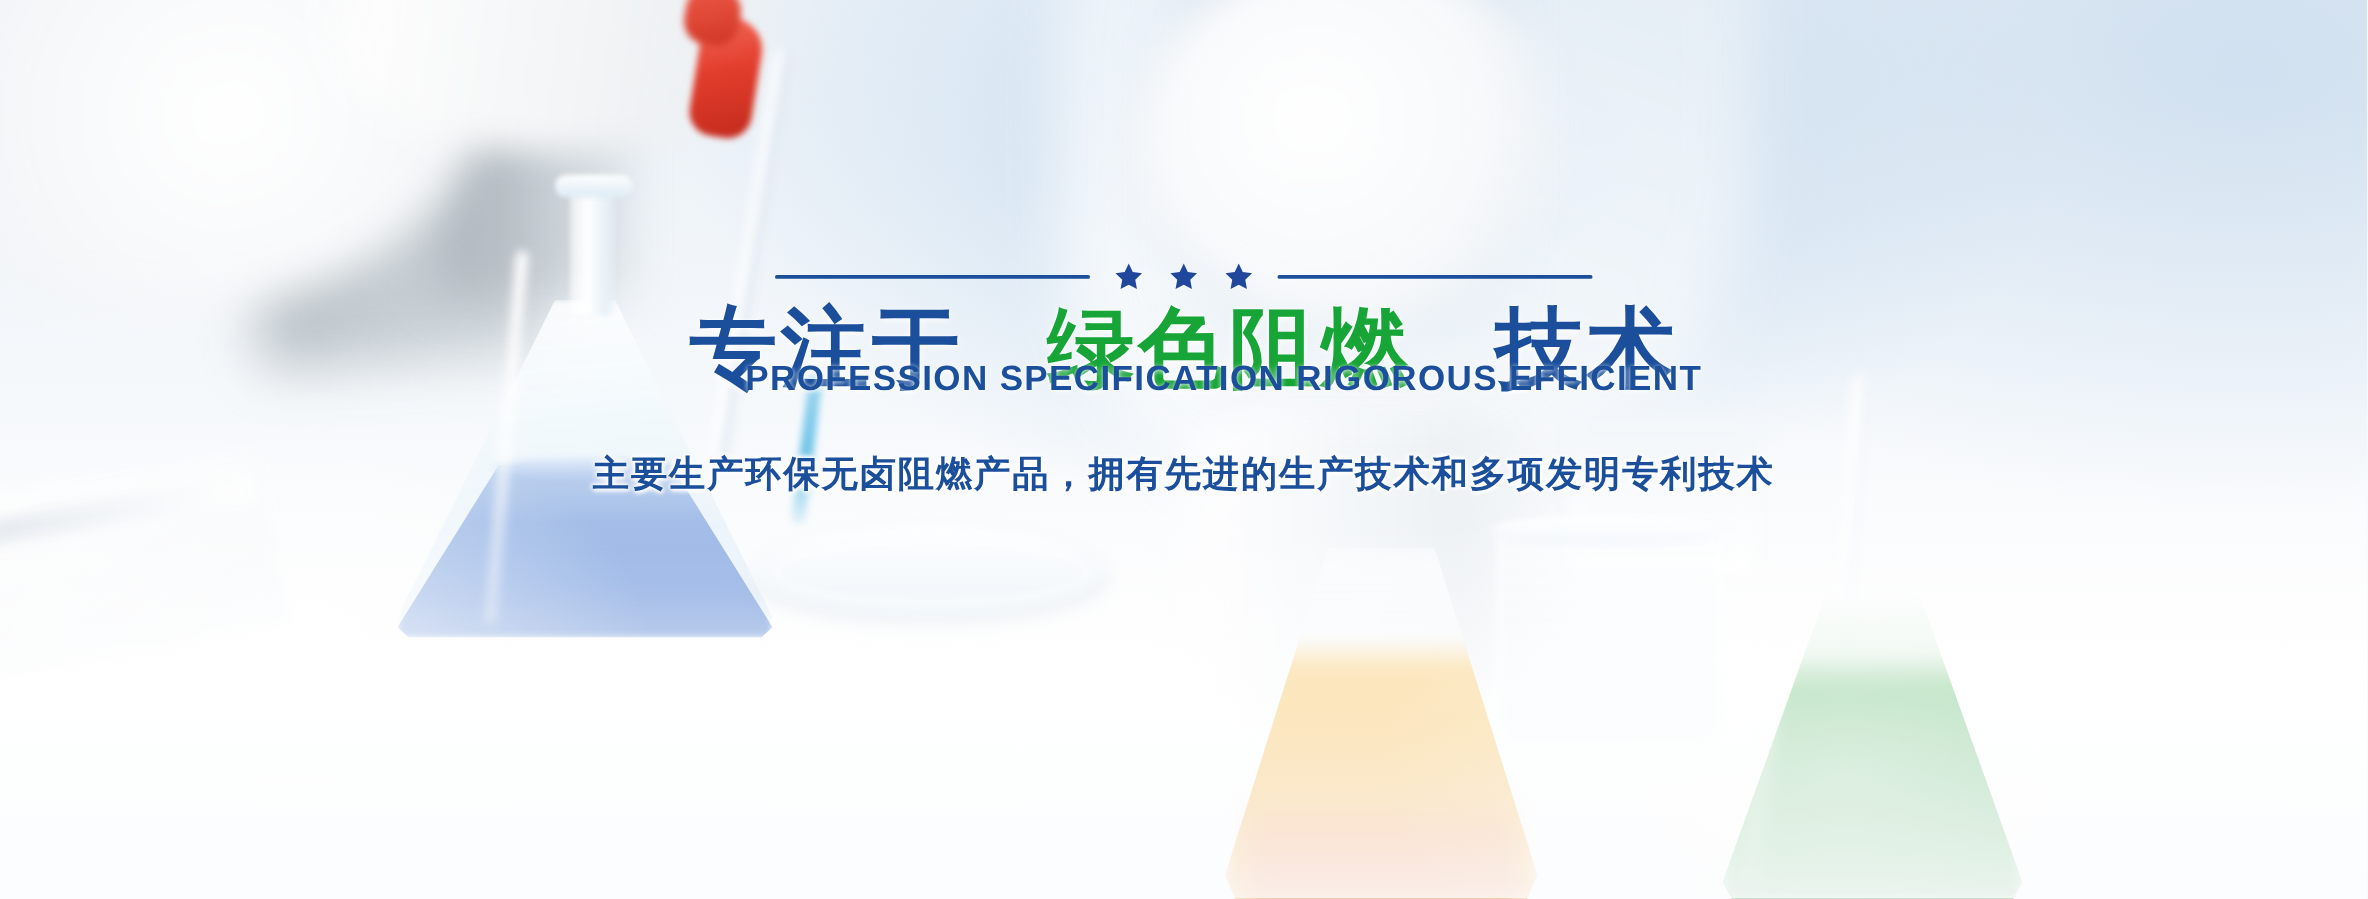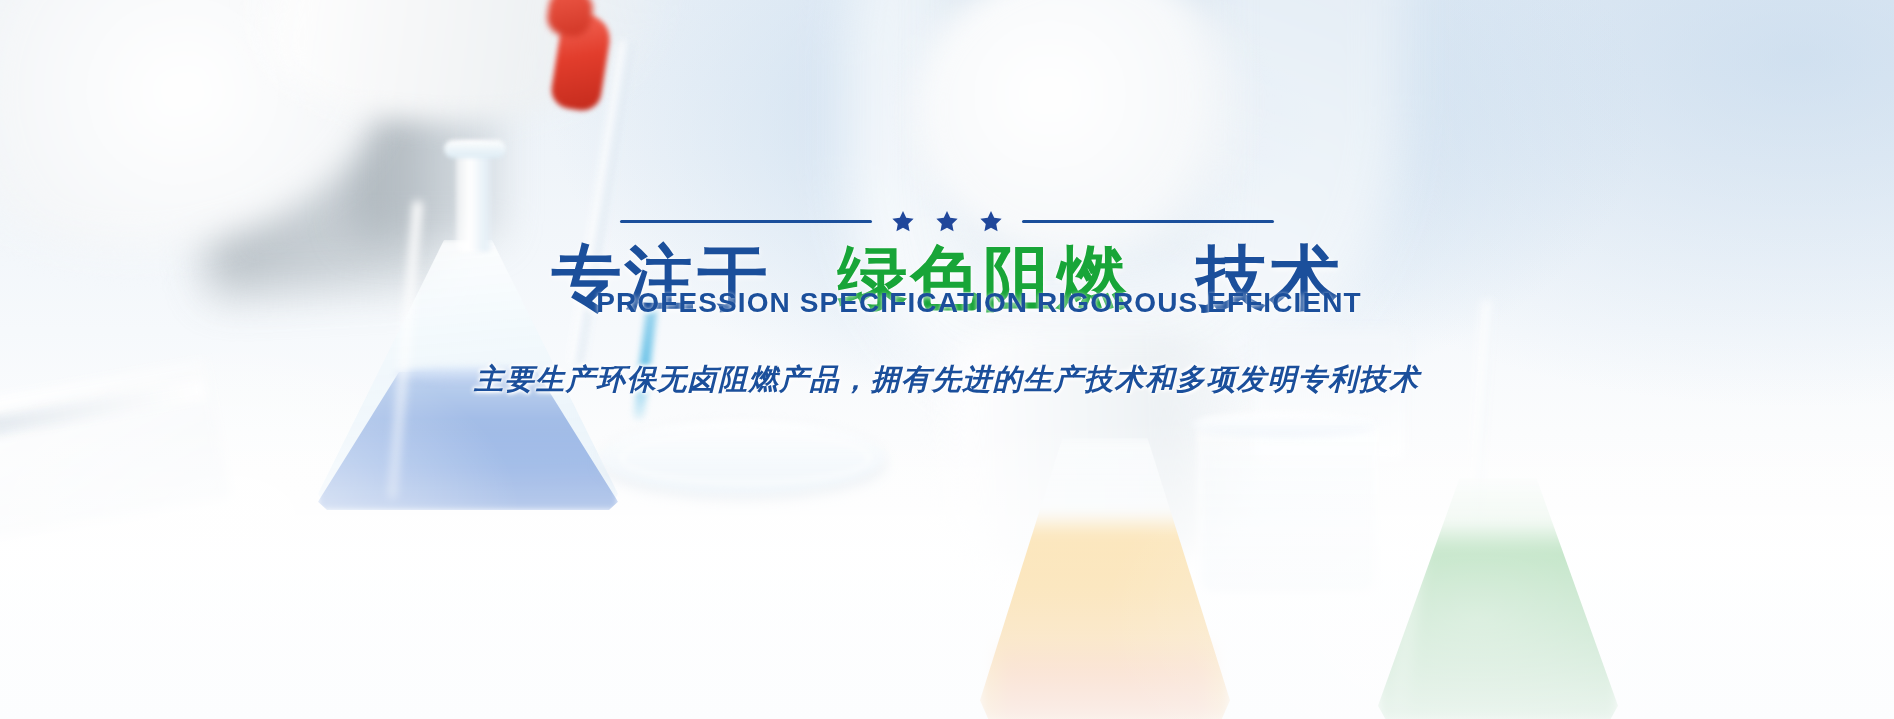--- a/index.html
+++ b/index.html
@@ -253,21 +253,20 @@
   }
 
   .description{
     position:absolute;top:360px;left:50%;transform:translateX(-50%);
     white-space:nowrap;
     font-size:29px;font-weight:700;letter-spacing:1.5px;color:#1b4f9b;
     text-shadow:
       0 0 6px #ffffff, 0 0 6px #ffffff,
       1px 1px 3px rgba(255,255,255,.95),
       -1px -1px 3px rgba(255,255,255,.95);
-    font-style: italic;
   }
 </style>
 </head>
 <body>
 
 <div id="banner">
 
   <div class="bg-layer bg-base"></div>
   <div class="bg-layer bg-blue-haze"></div>
 

